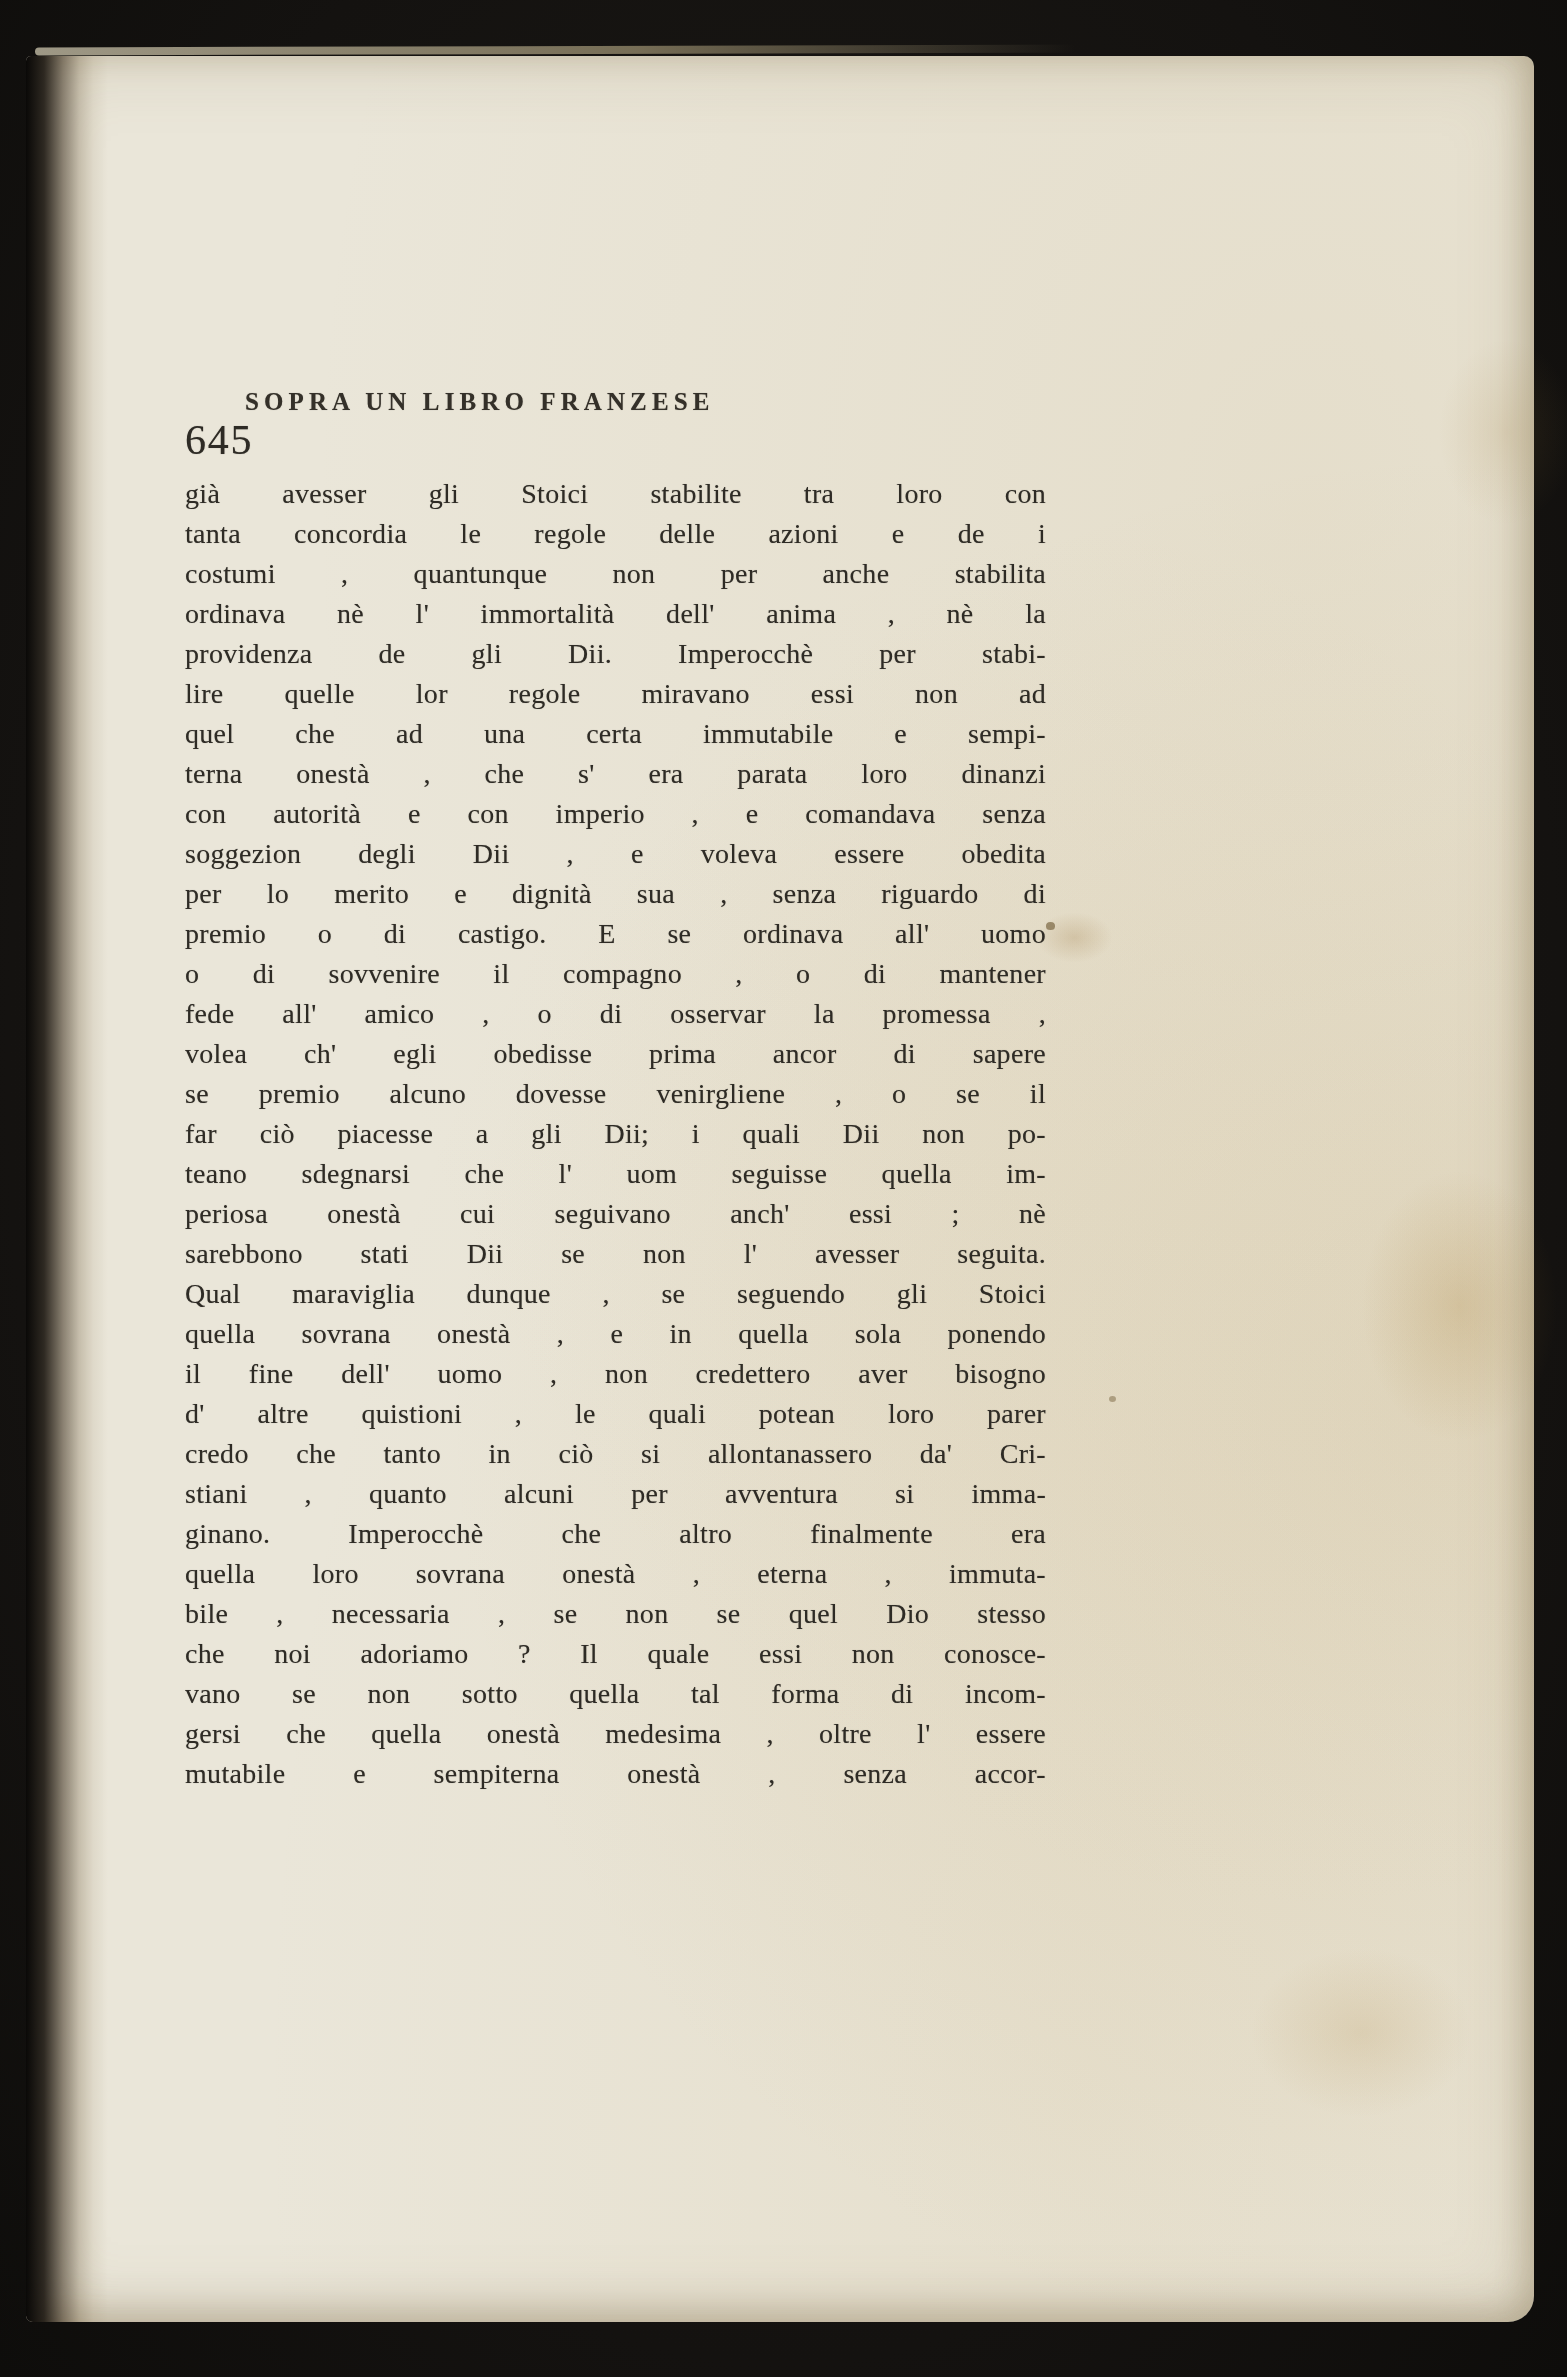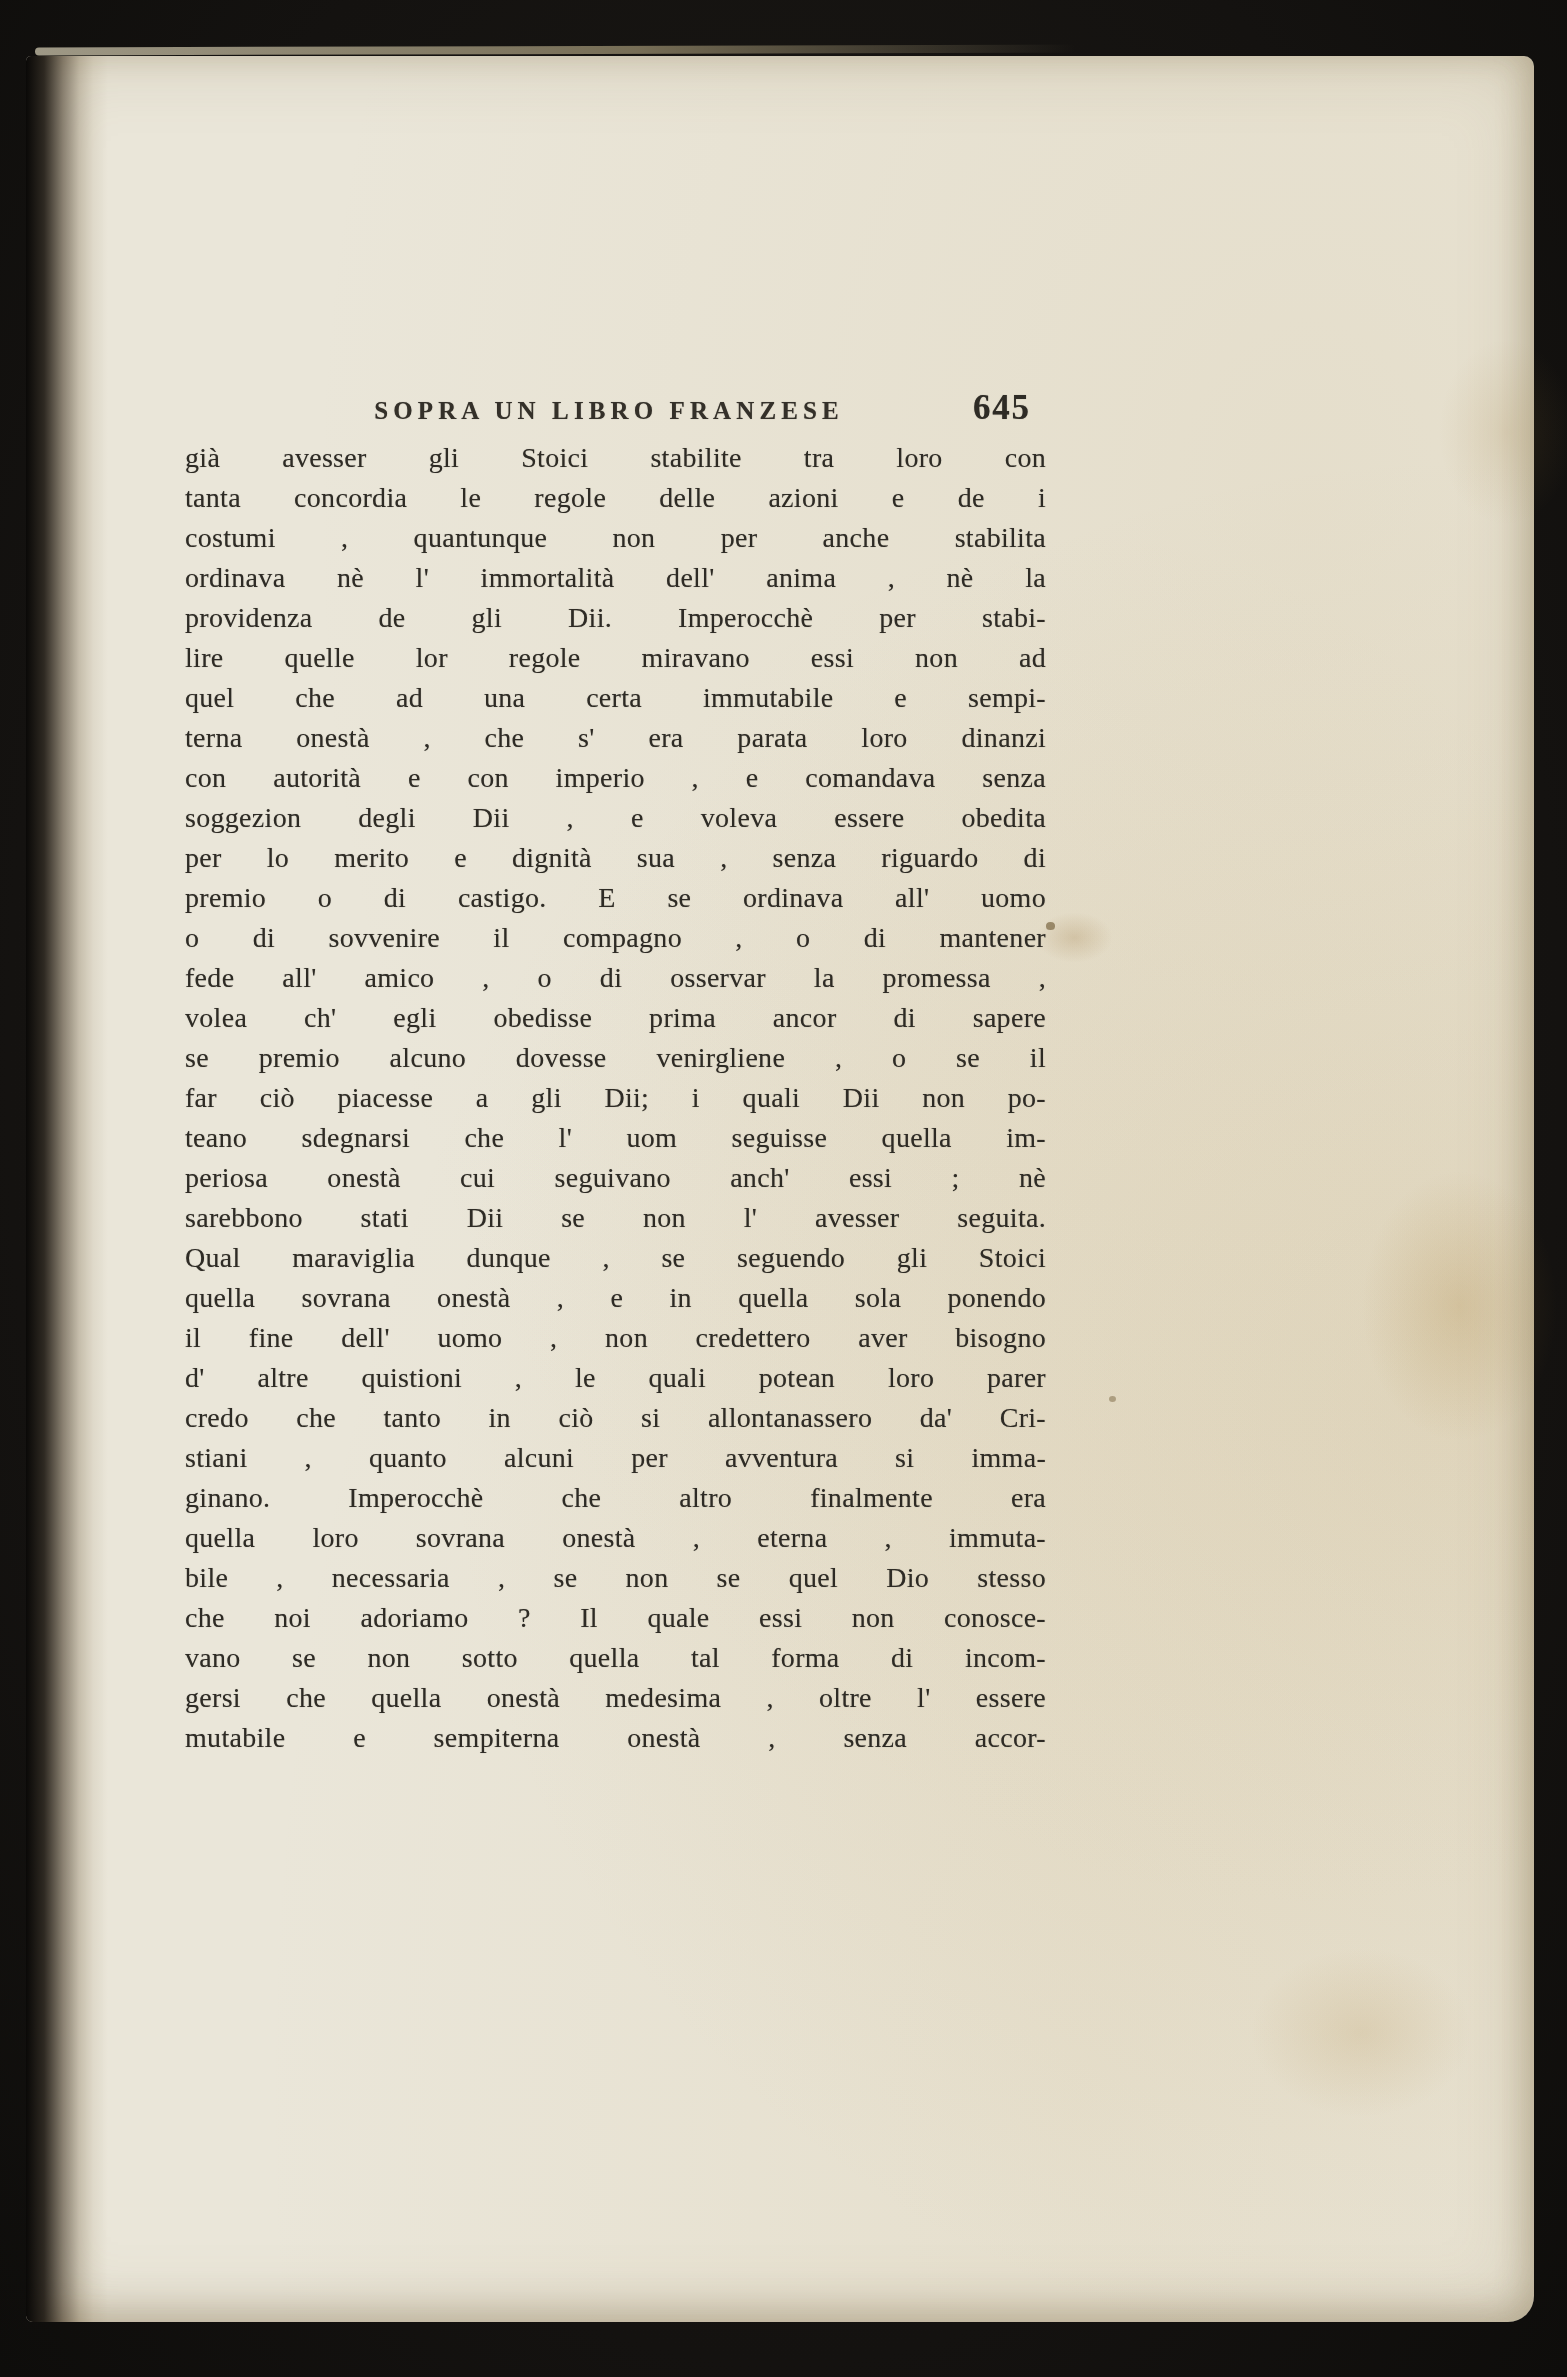--- a/index.html
+++ b/index.html
@@ -96,34 +96,35 @@
     position: absolute;
     left: 159px;
     top: 332px;
     width: 861px;
     color: #2e2b25;
   }
   .running-header {
     display: flex;
     align-items: baseline;
     margin-bottom: 10.3px;
+    flex-direction: column;
   }
   .running-title {
     flex: 1;
     text-align: center;
     font-size: 25px;
     font-weight: 700;
     letter-spacing: 5.1px;
     color: #343029;
     text-shadow: 0 0 0.9px rgba(52,48,41,0.45);
     padding-left: 60px; 
   }
   .page-number {
-    font-size: 35px;
-    font-weight: 700;
+    font-size: 42px;
+    font-weight: 400;
     letter-spacing: 1.7px;
     color: #2e2b25;
     padding-right: 15.4px;
     text-shadow: 0 0 0.9px rgba(46,43,37,0.45);
     text-align: center;
   }
   .body-text {
     font-size: 28px;
     line-height: 40px;
     letter-spacing: 0.3px;

